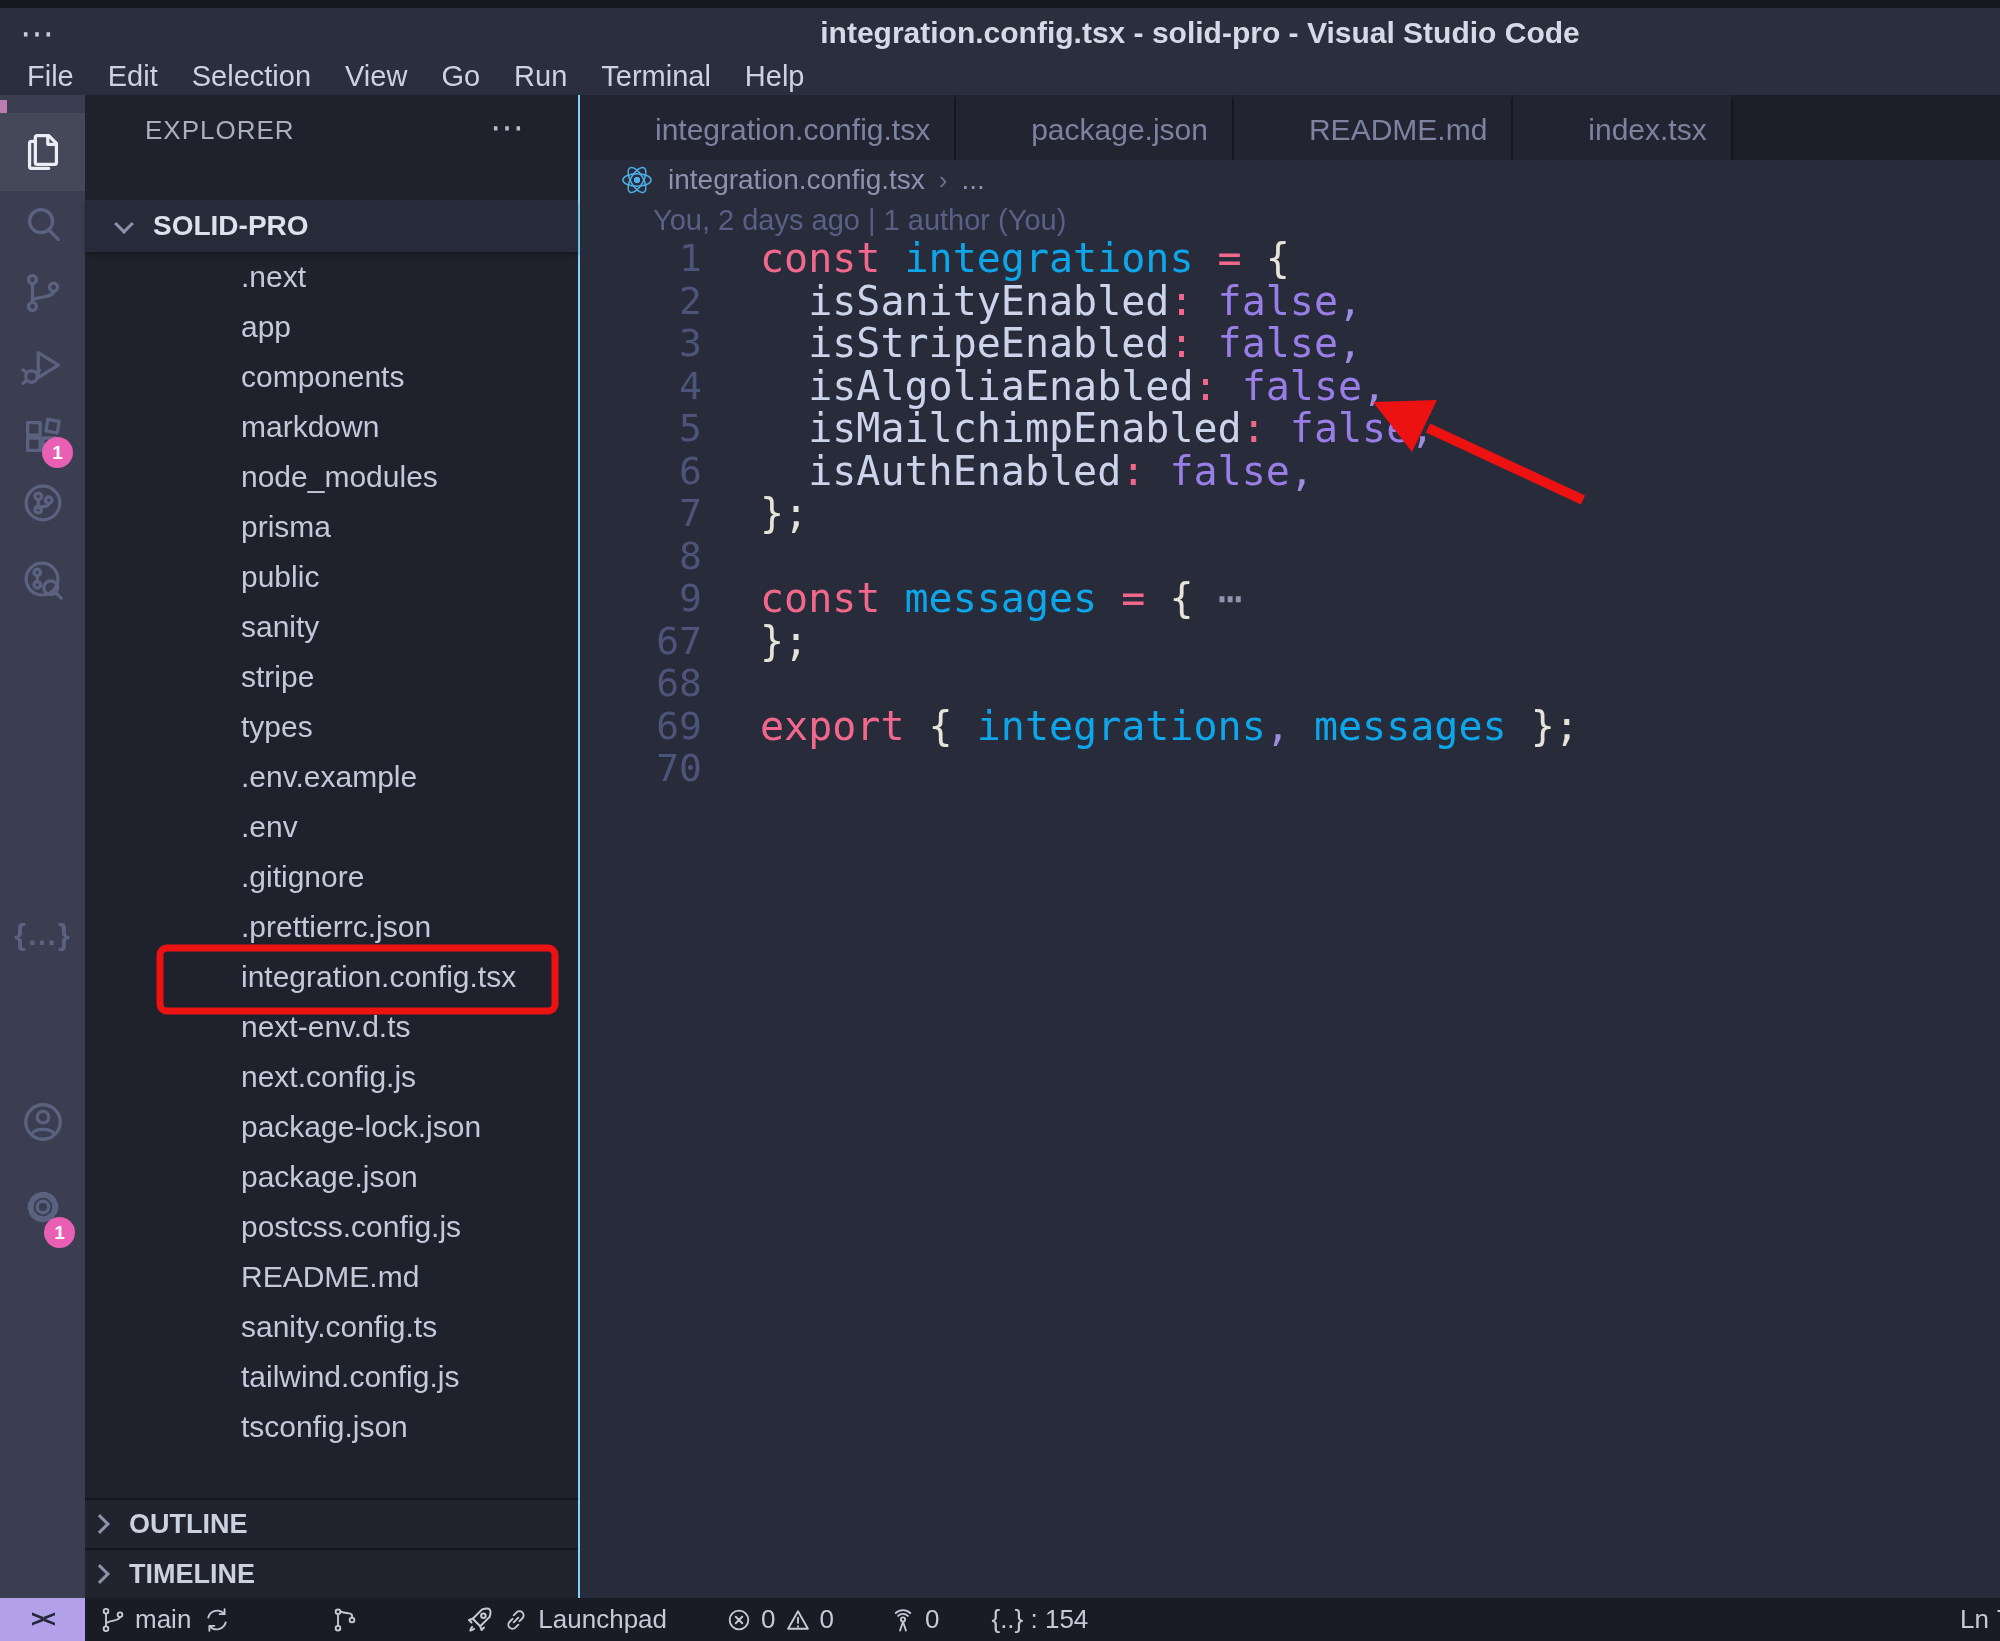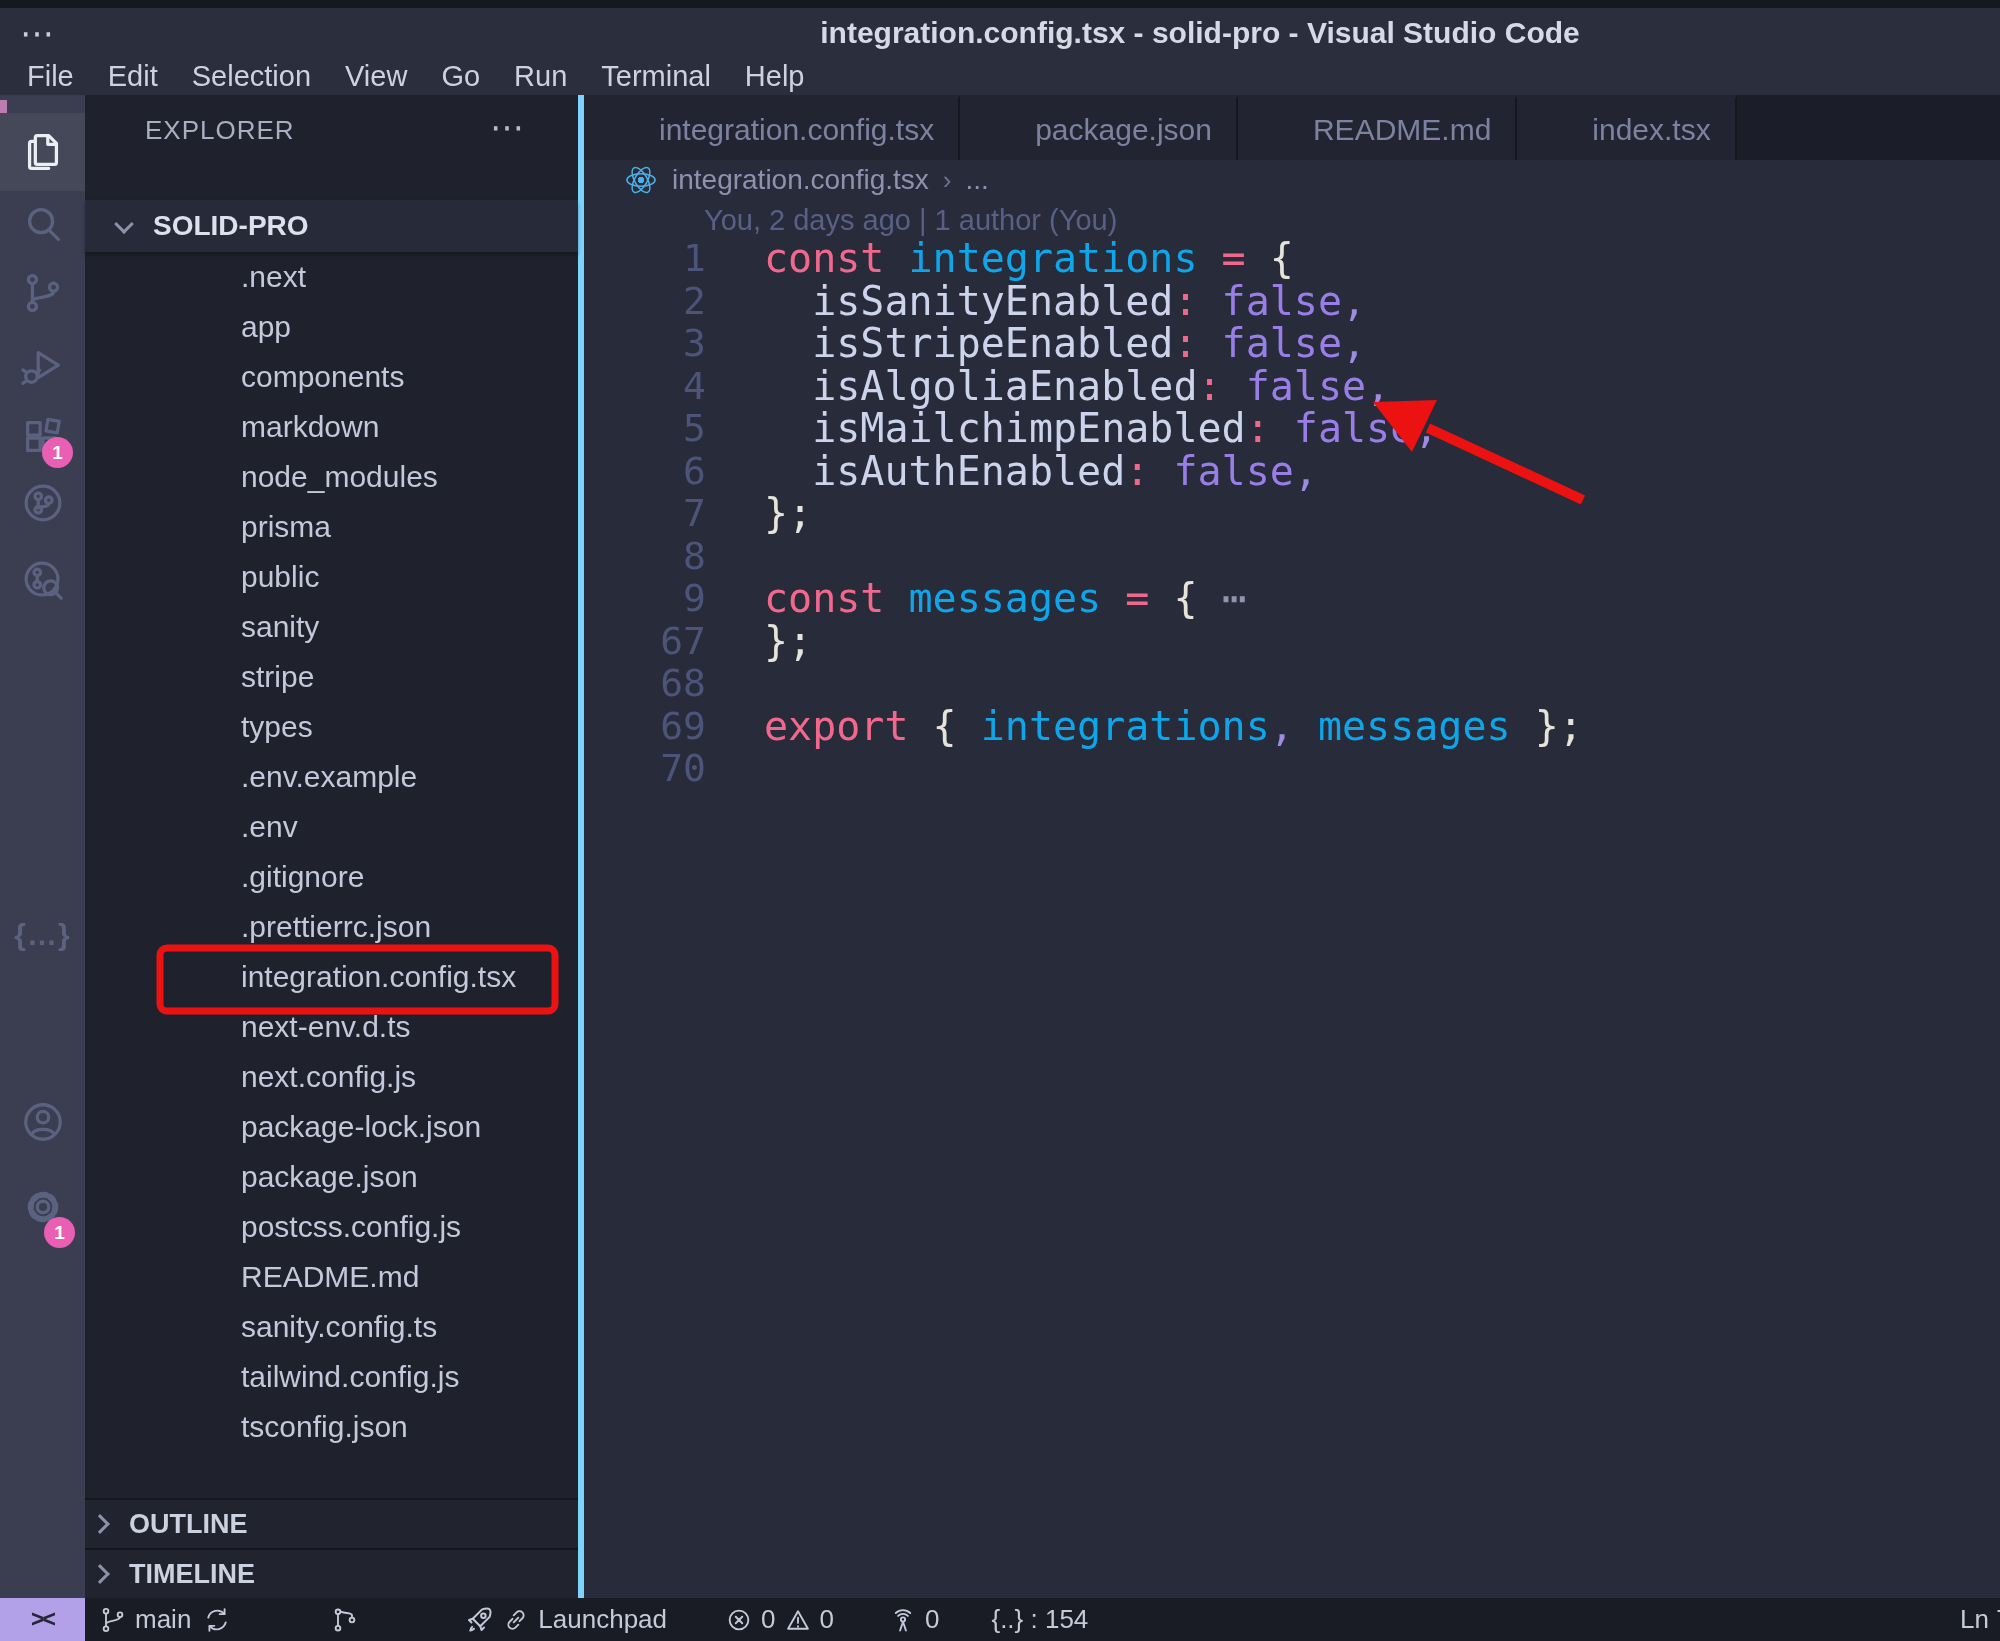--- a/index.html
+++ b/index.html
@@ -19,21 +19,21 @@
   .activitybar{width:85px;flex:none;background:#3a3e50;position:relative;}
   .ab-item{position:absolute;left:0;width:85px;height:78px;display:flex;align-items:center;justify-content:center;}
   .ab-item svg{stroke:#5b6280;fill:none;stroke-width:1.7;stroke-linecap:round;stroke-linejoin:round;}
   .ab-item.active{background:#444859;}
   .ab-item.active svg{stroke:#eceef5;}
   .ab-indicator{position:absolute;left:0;top:5px;width:7px;height:85px;background:#bb7cb0;}
   .ab-badge{position:absolute;border-radius:50%;background:#e95fb3;color:#fff;font-size:19px;font-weight:700;
         width:31px;height:31px;display:flex;align-items:center;justify-content:center;}
   .ab-brackets{font-size:30px;font-weight:700;color:#5b6280;letter-spacing:1px;}
   
-  .sidebar{width:493px;flex:none;background:#1f222d;display:flex;flex-direction:column;border-right:6px solid #7dd3fc;}
+  .sidebar{width:493px;flex:none;background:#1f222d;display:flex;flex-direction:column;border-right:2px solid #7dd3fc;}
   .panel-header{height:85px;flex:none;padding:20px 0 0 60px;font-size:26px;letter-spacing:1px;color:#a9aec0;position:relative;}
   .panel-actions{position:absolute;right:52px;top:12px;font-size:34px;color:#b7bccc;letter-spacing:2px;}
   .root-row{height:52px;flex:none;background:#272a38;display:flex;align-items:center;padding-left:32px;
         font-size:28px;font-weight:700;color:#dde1ec;box-shadow:0 3px 4px rgba(0,0,0,.28);position:relative;z-index:2;}
   .root-label{margin-left:22px;}
   .tree{flex:none;}
   .trow{height:50px;display:flex;align-items:center;padding-left:60px;font-size:30px;color:#c3c9da;position:relative;}
   .chev-slot{width:26px;flex:none;display:flex;align-items:center;}
   .chev{display:inline-block;width:11px;height:11px;border-right:3px solid #8b92aa;border-bottom:3px solid #8b92aa;
         transform:rotate(-45deg);}
@@ -55,21 +55,21 @@
   
   .editor{flex:1;min-width:0;display:flex;flex-direction:column;background:#272b3a;}
   .tabs{height:65px;flex:none;background:#1b1e28;display:flex;overflow:hidden;}
   .tab{display:flex;align-items:center;padding:0 24px;gap:15px;font-size:30px;color:#7c829f;background:#222531;
       border-right:2px solid #15171f;border-top:4px solid transparent;white-space:nowrap;flex:none;}
   .tab .fi{transform:scale(.92);}
   .breadcrumbs{height:40px;flex:none;display:flex;align-items:center;padding-left:40px;gap:14px;font-size:28px;color:#8d93af;}
   .breadcrumbs .fi{transform:scale(.78);margin:0 -2px;}
   .bc-sep{color:#6b7190;font-size:26px;}
   .code{flex:1;position:relative;}
-  .blame{height:37px;display:flex;align-items:end;padding-left:120px;color:#596085;font-size:29px;white-space:pre;}
+  .blame{height:37px;display:flex;align-items:end;padding-left:73px;color:#596085;font-size:29px;white-space:pre;}
   .line{display:flex;height:42.5px;align-items:center;font-family:"DejaVu Sans Mono",monospace;font-size:40px;white-space:pre;}
   .gutter{width:180px;flex:none;display:flex;align-items:center;}
   .lnum{width:122px;text-align:right;color:#4c5479;font-size:38px;font-family:"DejaVu Sans Mono",monospace;}
   .fold-slot{width:46px;display:flex;justify-content:center;}
   .code-area{flex:1;position:relative;display:flex;align-items:center;height:100%;}
   .tk-kw{color:#f2688c;} .tk-var{color:#0ea5e9;} .tk-op{color:#f2688c;} .tk-brace{color:#e6e3d8;}
   .tk-prop{color:#ccd4ec;} .tk-bool{color:#9a7ee8;} .tk-comma{color:#9d8ce0;} .tk-dots{color:#8f95ad;} .tk-pl{color:#c6cbdc;}
   
   .statusbar{height:43px;background:#191b25;display:flex;align-items:center;font-size:26px;color:#c6cad8;position:relative;}
   .sb-remote{width:85px;height:100%;background:#b2a0e8;color:#232738;display:flex;align-items:center;justify-content:center;

